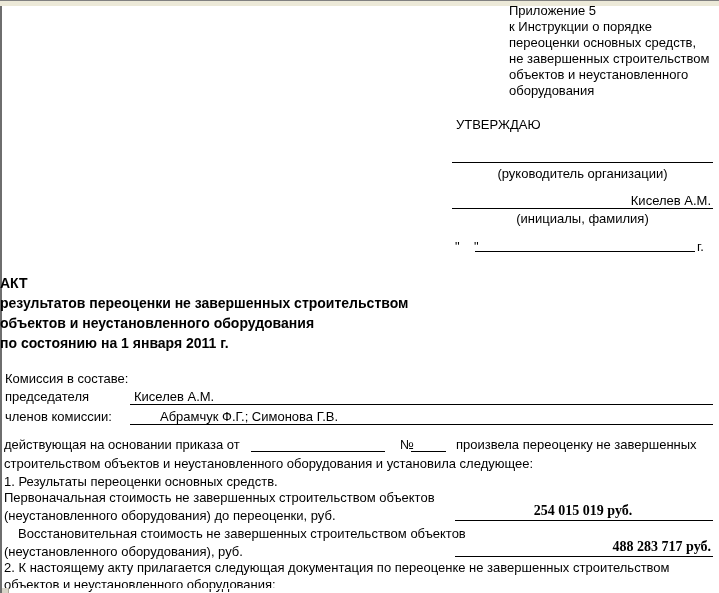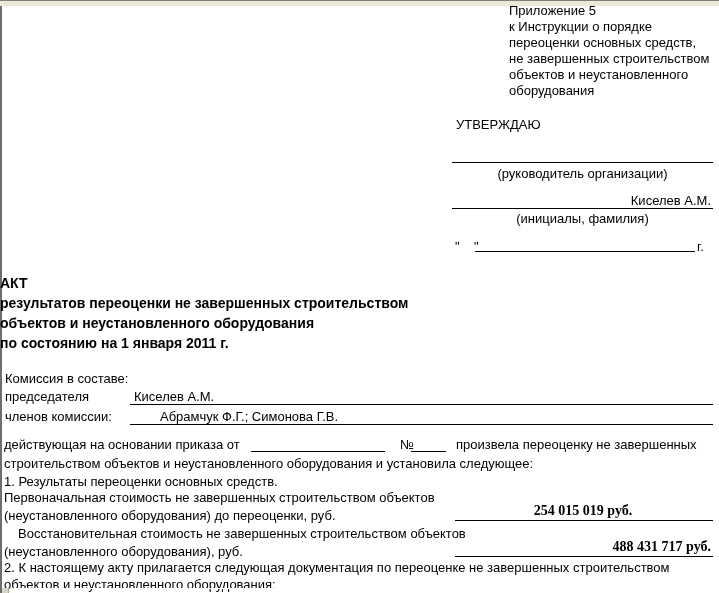--- a/index.html
+++ b/index.html
@@ -80,21 +80,21 @@
 
   <div class="t" style="left:4px;top:474px;">1. Результаты переоценки основных средств.</div>
 
   <div class="t" style="left:4px;top:490px;">Первоначальная стоимость не завершенных строительством объектов</div>
   <div class="t" style="left:4px;top:508px;">(неустановленного оборудования) до переоценки, руб.</div>
   <div class="t num right" style="left:455px;top:503px;width:256px;text-align:center;">254 015 019 руб.</div>
   <div class="hline" style="left:455px;top:520px;width:258px;"></div>
 
   <div class="t" style="left:4px;top:526px;margin-left:14px;">Восстановительная стоимость не завершенных строительством объектов</div>
   <div class="t" style="left:4px;top:544px;">(неустановленного оборудования), руб.</div>
-  <div class="t num right" style="left:455px;top:539px;width:256px;">488 431 717 руб.</div>
+  <div class="t num right" style="left:455px;top:539px;width:256px;">488 283 717 руб.</div>
   <div class="hline" style="left:455px;top:556px;width:258px;"></div>
 
   <div class="t" style="left:4px;top:560px;">2. К настоящему акту прилагается следующая документация по переоценке не завершенных строительством</div>
   <div class="t" style="left:4px;top:577px;">объектов и неустановленного оборудования:</div>
 
   <div class="bottom-bar"></div>
   <div class="bottom-corner"></div>
   <div class="bottom-highlight"></div>
 
 </div>

